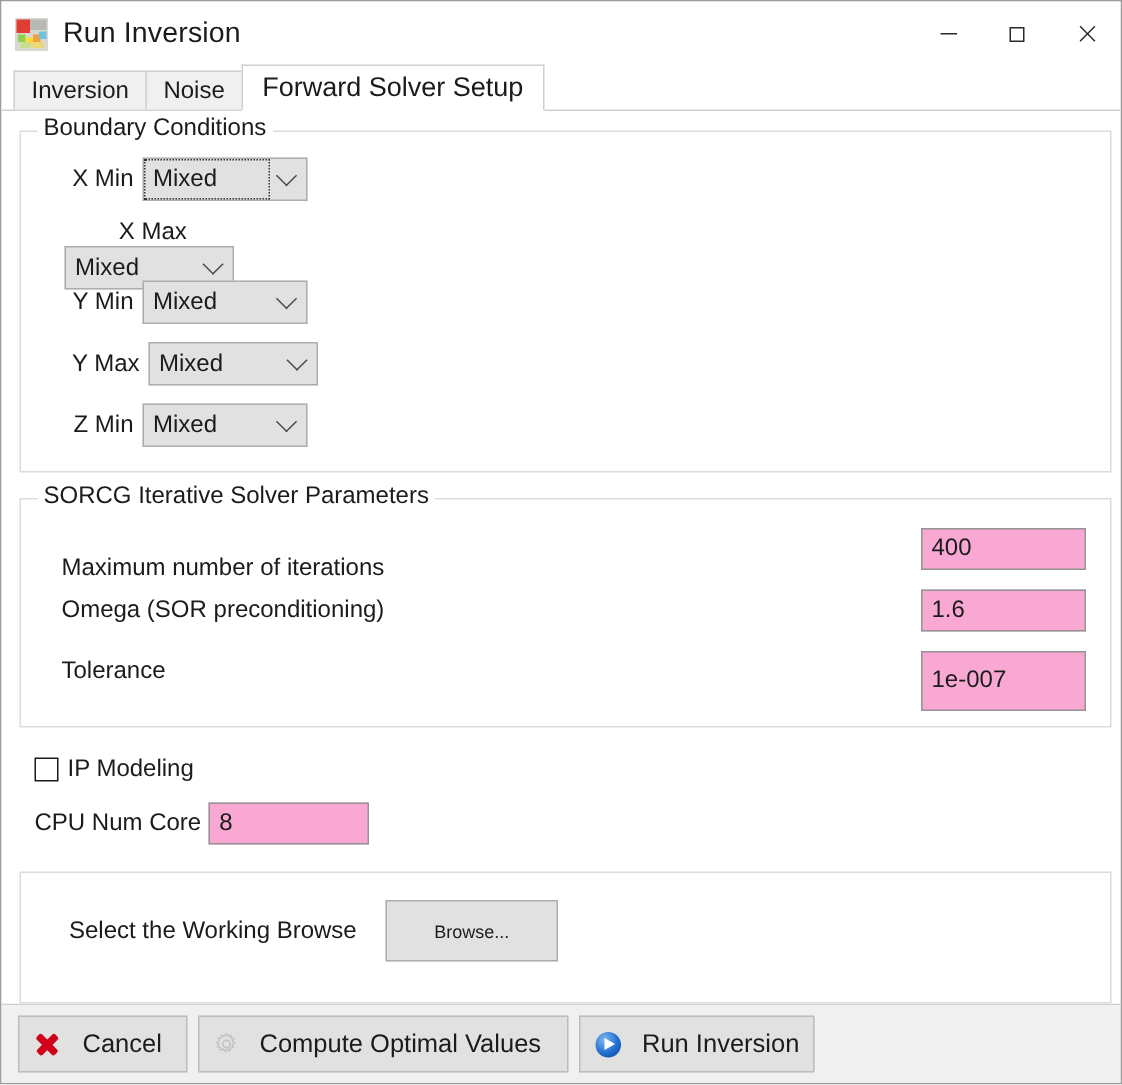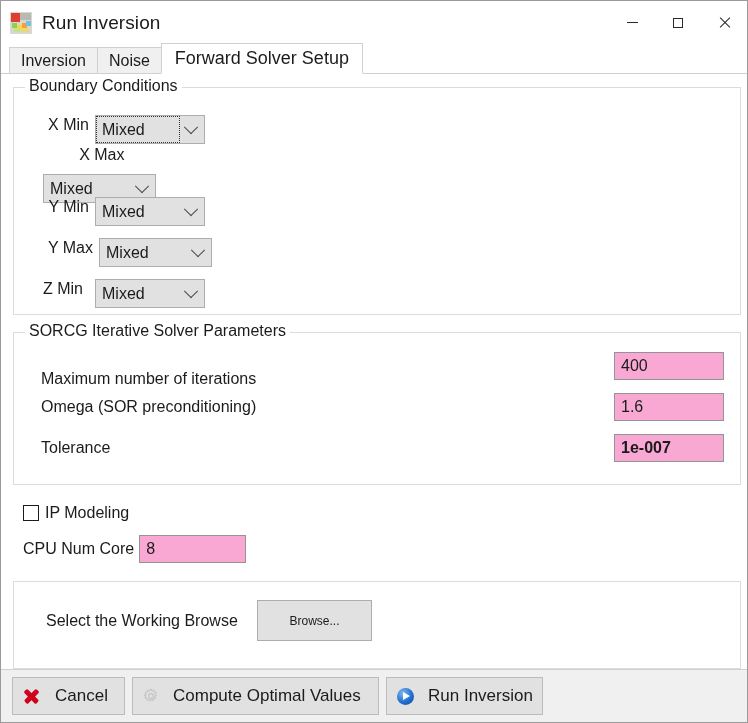--- a/index.html
+++ b/index.html
@@ -190,21 +190,20 @@
   }
   .combo {
     position: relative;
     box-sizing: border-box;
     height: 29px;
     background: #e1e1e1;
     border: 1px solid #adadad;
     display: flex;
     align-items: center;
     cursor: default;
-    margin-top: 10px;
   }
   .combo .combo-text {
     font-size: 16px;
     color: #1b1b1b;
     padding-left: 6px;
     flex: 1 1 auto;
     white-space: nowrap;
   }
   .combo.focused .combo-text {
     margin: 2px 0 2px 2px;
@@ -461,41 +460,41 @@
       <div class="bc-label" style="width:56px;">Y Max</div>
       <div class="combo" style="width:113px; margin-left:6px;">
         <span class="combo-text">Mixed</span>
         <span class="arrow">
             <i class="chev"></i>
           </span>
       </div>
     </div>
 
     <div class="bc-row" style="left:36px; top:195px;">
-      <div class="bc-label" style="width:52px;text-align:center;">Z Min</div>
+      <div class="bc-label" style="width:52px;">Z Min</div>
       <div class="combo" style="width:110px; margin-left:6px;">
         <span class="combo-text">Mixed</span>
         <span class="arrow">
             <i class="chev"></i>
           </span>
       </div>
     </div>
 
     <div class="group" id="grp-sorcg">
       <div class="group-title">SORCG Iterative Solver Parameters</div>
     </div>
 
     <div class="sr-label" style="left:40px; top:296px;">Maximum number of iterations</div>
     <input class="txtbox" id="in-iters" style="left: 613px; top: 278px; width: 110px; height: 28px;" value="400">
 
     <div class="sr-label" style="left:40px; top:324px;">Omega (SOR preconditioning)</div>
     <input class="txtbox" id="in-omega" style="left: 613px; top: 319px; width: 110px; height: 28px;" value="1.6">
 
     <div class="sr-label" style="left:40px; top:365px;">Tolerance</div>
-    <input class="txtbox" id="in-tolerance" style="left: 613px; top: 360px; width: 110px; height: 28px; font-weight: bold;" value="1e-007">
+    <input class="txtbox" id="in-tolerance" style="left: 613px; top: 360px; width: 110px; height: 40px;" value="1e-007">
 
     <div class="chk-row">
       <span class="checkbox"></span>
       <span class="chk-label">IP Modeling</span>
     </div>
 
     <div class="cpu-row">
       <span class="cpu-label">CPU Num Core</span>
       <input class="txtbox" id="cpu-input" value="8" style="">
     </div>

